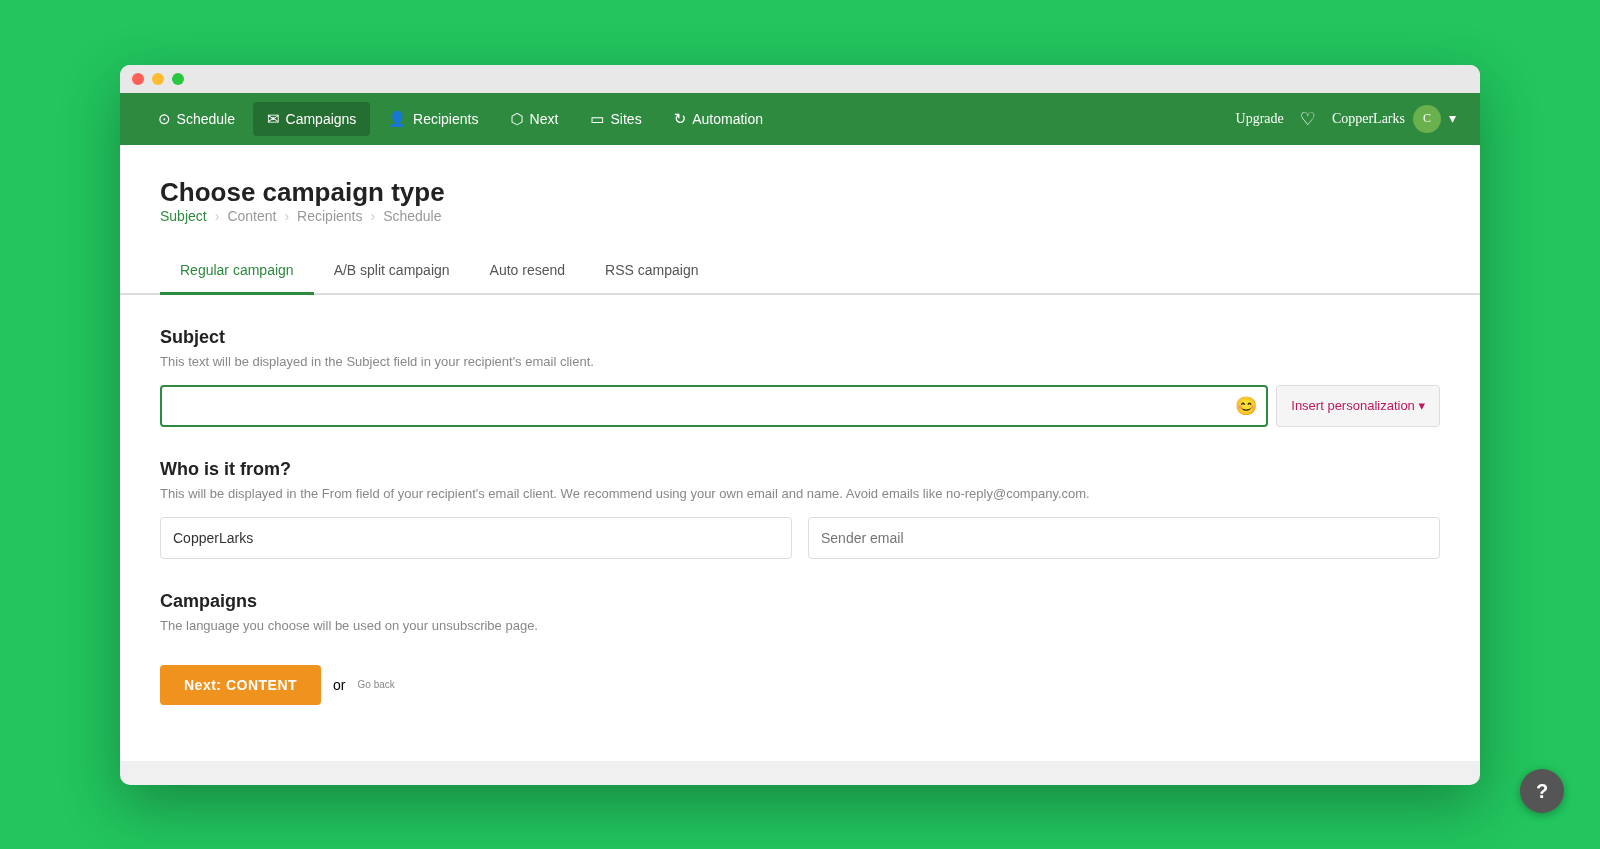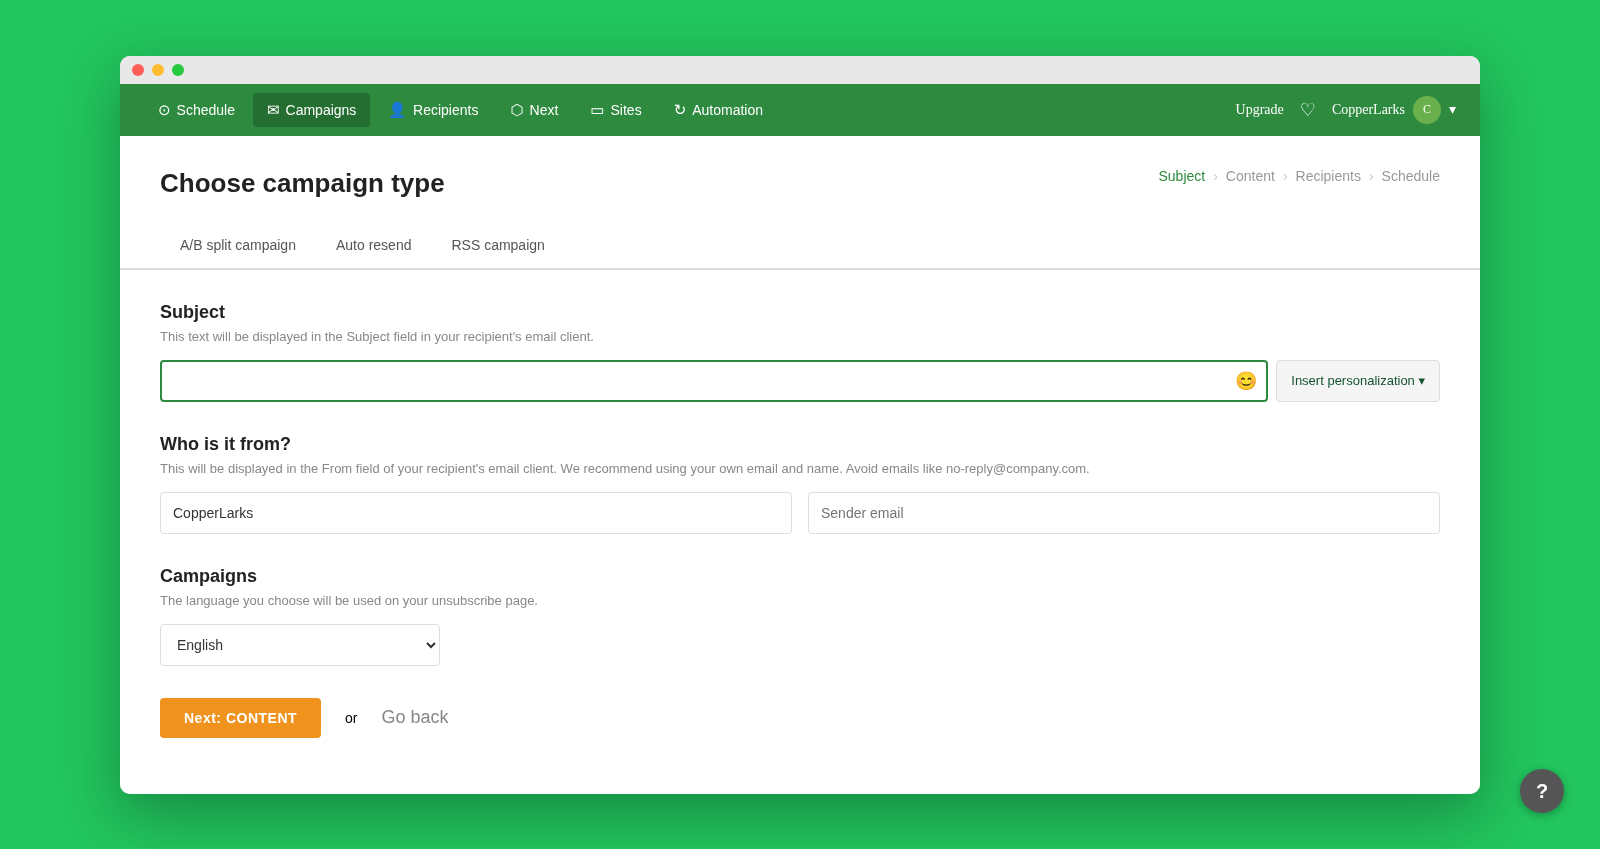--- a/index.html
+++ b/index.html
@@ -83,20 +83,21 @@
       align-items: center;
       justify-content: center;
       font-size: 12px;
       color: #fff;
     }
     .page-header {
       display: flex;
       align-items: flex-start;
       justify-content: space-between;
       margin-bottom: 24px;
+      flex-direction: column;
     }
     .page-title {
       font-size: 26px;
       font-weight: 700;
       color: #222;
     }
     .breadcrumb {
       display: flex;
       align-items: center;
       gap: 8px;
@@ -169,21 +170,21 @@
     }
     .personalization-btn {
       height: 42px;
       padding: 0 14px;
       background: #f5f5f5;
       border: 1px solid #ddd;
       border-radius: 4px;
       font-size: 13px;
       cursor: pointer;
       white-space: nowrap;
-      color: #14532d;
+      color: #be185d;
     }
     .from-row {
       display: flex;
       gap: 16px;
       margin-bottom: 32px;
     }
     .from-input {
       flex: 1;
       height: 42px;
       border: 1px solid #ddd;
@@ -203,36 +204,36 @@
       font-size: 14px;
       outline: none;
       background: #fff;
       cursor: pointer;
       appearance: auto;
       color: #333;
     }
     .actions {
       display: flex;
       align-items: center;
-      gap: 24px;
+      gap: 12px;
       padding: 0 0 16px 0;
     }
     .next-btn {
       background: #f0921e;
       color: #fff;
       border: none;
       border-radius: 4px;
       padding: 12px 24px;
       font-size: 14px;
       font-weight: 700;
       cursor: pointer;
       letter-spacing: 0.5px;
     }
     .or-text { color: #000000; font-size: 14px; }
-    .go-back { color: #888; font-size: 18px; cursor: pointer; text-decoration: none; }
+    .go-back { color: #888; font-size: 10px; cursor: pointer; text-decoration: none; }
     .help-btn {
       position: fixed;
       bottom: 36px;
       right: 36px;
       width: 44px;
       height: 44px;
       border-radius: 50%;
       background: #555;
       color: #fff;
       display: flex;
@@ -312,20 +313,21 @@
           <span class="separator">›</span>
           <span>Content</span>
           <span class="separator">›</span>
           <span>Recipients</span>
           <span class="separator">›</span>
           <span>Schedule</span>
         </div>
       </div>
 
       <div class="tabs">
+        <div class="tab active">Regular campaign</div>
         <div class="tab">A/B split campaign</div>
         <div class="tab">Auto resend</div>
         <div class="tab">RSS campaign</div>
       </div>
 
       <div style="margin-bottom: 28px;">
         <div class="section-title">Subject</div>
         <div class="section-desc">This text will be displayed in the Subject field in your recipient's email client.</div>
         <div class="subject-row">
           <div class="subject-input-wrap">
@@ -341,29 +343,20 @@
         <div class="section-desc">This will be displayed in the From field of your recipient's email client. We recommend using your own email and name. Avoid emails like no-reply@company.com.</div>
         <div class="from-row">
           <input type="text" class="from-input" value="CopperLarks" style="">
           <input type="email" class="from-input" placeholder="Sender email" style="">
         </div>
       </div>
 
       <div class="lang-section">
         <div class="section-title">Campaigns</div>
         <div class="section-desc">The language you choose will be used on your unsubscribe page.</div>
-        <select class="lang-select">
-          <option>English</option>
-          <option>French</option>
-          <option>German</option>
-          <option>Spanish</option>
-          <option>Italian</option>
-          <option>Dutch</option>
-          <option>Portuguese</option>
-        </select>
       </div>
 
       <div class="actions">
         <button class="next-btn">Next: CONTENT</button>
         <span class="or-text">or</span>
         <a class="go-back">Go back</a>
       </div>
 
     </div>
   </div>

